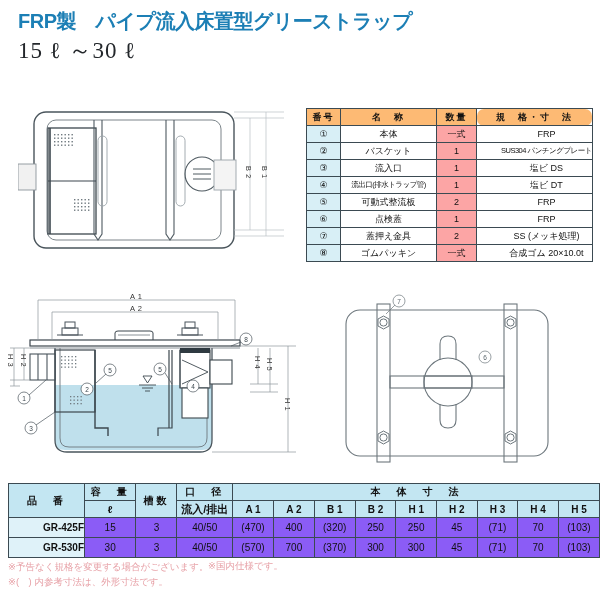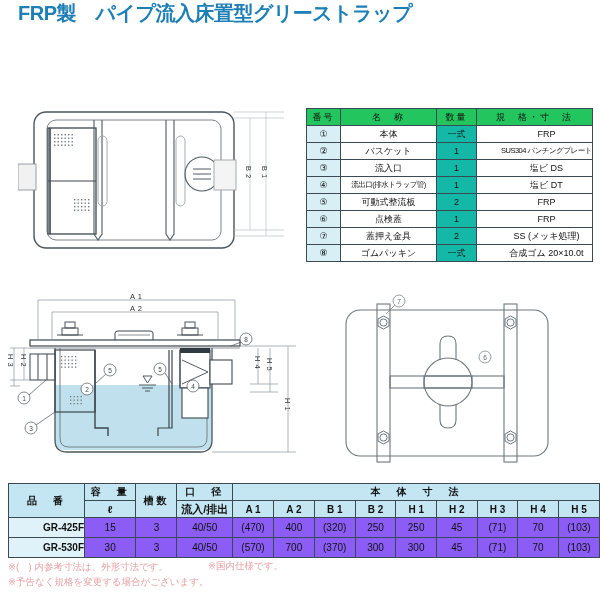--- a/index.html
+++ b/index.html
@@ -10,21 +10,21 @@
     font-family: "Liberation Sans", "DejaVu Sans", sans-serif;
     overflow: hidden;
   }
   #page {
     position: relative;
     width: 600px; height: 600px;
     background: #ffffff;
   }
 
   
-  #title-block { position: absolute; left: 18px; top: 2px; }
+  #title-block { position: absolute; left: 18px; top: 10px; }
   #main-title {
     font-size: 20px;
     font-weight: bold;
     color: #1c7fb5;
     letter-spacing: -0.5px;
     white-space: nowrap;
     line-height: 1.1;
   }
   #capacity-title {
     font-size: 23px;
@@ -45,24 +45,24 @@
   }
   table.tbl td, table.tbl th {
     border: 1px solid #3b4a52;
     text-align: center;
     vertical-align: middle;
     padding: 0;
     height: 17px;
     font-weight: normal;
     white-space: nowrap;
   }
-  #parts-table th { background: #22c55e; font-weight: normal; letter-spacing: 2px; }
+  #parts-table th { background: #fdba74; font-weight: bold; letter-spacing: 2px; }
   #parts-table td.numcol { background: #d8eff6; width: 34px; }
   #parts-table td.namecol { width: 96px; }
-  #parts-table td.qtycol { background: #14b8a6; width: 40px; }
+  #parts-table td.qtycol { background: #fca5a5; width: 40px; }
   #parts-table td.speccol { width: 115px; padding-left: 24px; }
   #parts-table td.small { font-size: 7.5px; letter-spacing: -0.5px; }
 
   
   #spec-table-wrap { position: absolute; left: 8px; top: 483px; }
   #spec-table { font-size: 10px; }
   #spec-table th { background: #c3e6f2; font-weight: bold; }
   #spec-table td { background: #8b5cf6; height: 20px; }
   #spec-table .shade { background: #dff2f9; }
   #spec-table .model { font-weight: bold; letter-spacing: 0px; text-align: right; }
@@ -94,20 +94,21 @@
   }
   .lbl.vert { writing-mode: vertical-rl; text-orientation: mixed; }
 </style>
 </head>
 <body>
 
 <div id="page">
 
   <div id="title-block">
     <div id="main-title">FRP製　パイプ流入床置型グリーストラップ</div>
+    <div id="capacity-title">15 ℓ ～30 ℓ</div>
   </div>
 
   <div class="drawing" id="plan-view">
     <svg width="282" height="180" viewBox="0 0 282 180">
       <g fill="none" stroke="#5a656c" stroke-width="1">
 
         <rect x="16" y="6" width="200" height="136" rx="12" ry="12" stroke="#4a555c" stroke-width="1.4"></rect>
 
         <rect x="29" y="14" width="174" height="120" rx="9" ry="9" stroke="#6d777d" stroke-width="0.9"></rect>
 
@@ -392,21 +393,21 @@
     </svg>
   </div>
 
   <div id="parts-table-wrap">
     <table class="tbl" id="parts-table">
       <thead>
         <tr>
           <th style="width:34px;">番号</th>
           <th style="width:96px;">名　称</th>
           <th style="width:40px;">数量</th>
-          <th style="width:115px;">規　格・寸　法</th>
+          <th style="width:115px;border-radius:7px;">規　格・寸　法</th>
         </tr>
       </thead>
       <tbody>
         <tr>
           <td class="numcol">①</td>
           <td class="namecol">本体</td>
           <td class="qtycol">一式</td>
           <td class="speccol">FRP</td>
         </tr>
         <tr>
@@ -508,18 +509,18 @@
           <td>45</td>
           <td>(71)</td>
           <td>70</td>
           <td>(103)</td>
         </tr>
       </tbody>
     </table>
   </div>
 
   <div id="footnotes">
+    <div>※予告なく規格を変更する場合がございます。</div>
     <div>※(　) 内参考寸法は、外形寸法です。</div>
-    <div>※予告なく規格を変更する場合がございます。</div>
   </div>
   <div id="footnote-right">※国内仕様です。</div>
 
 </div>
 
 </body></html>

